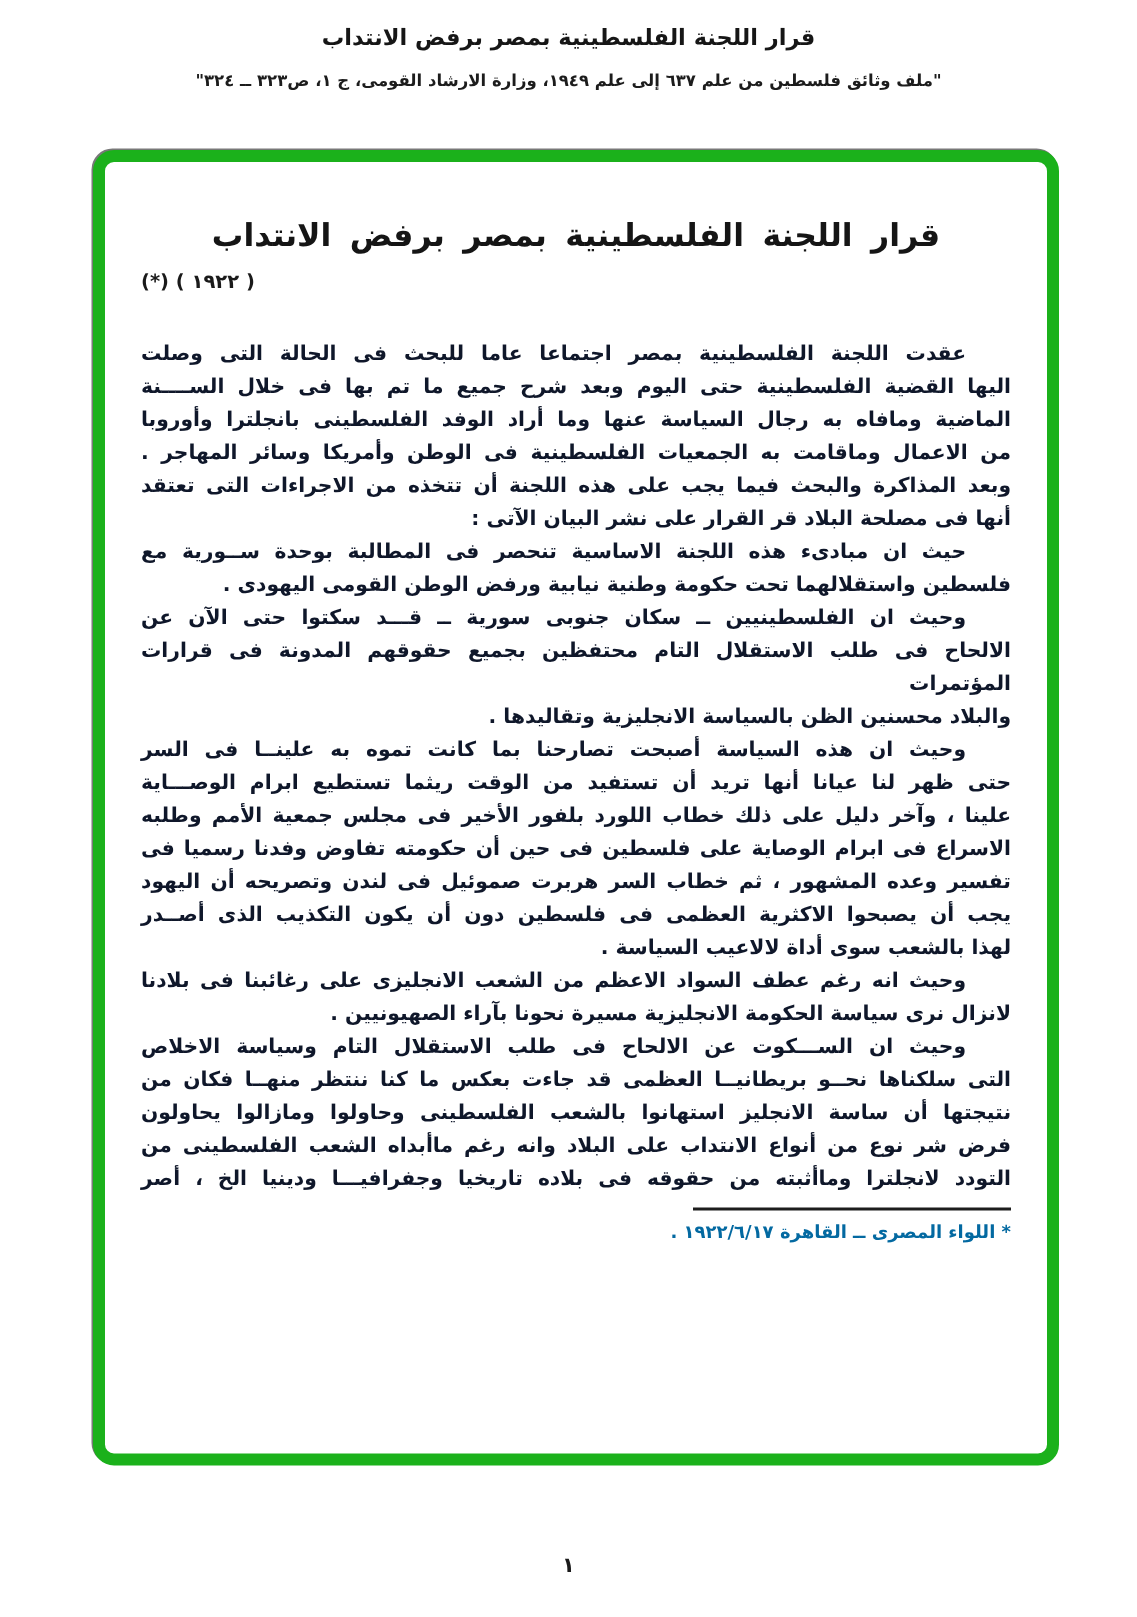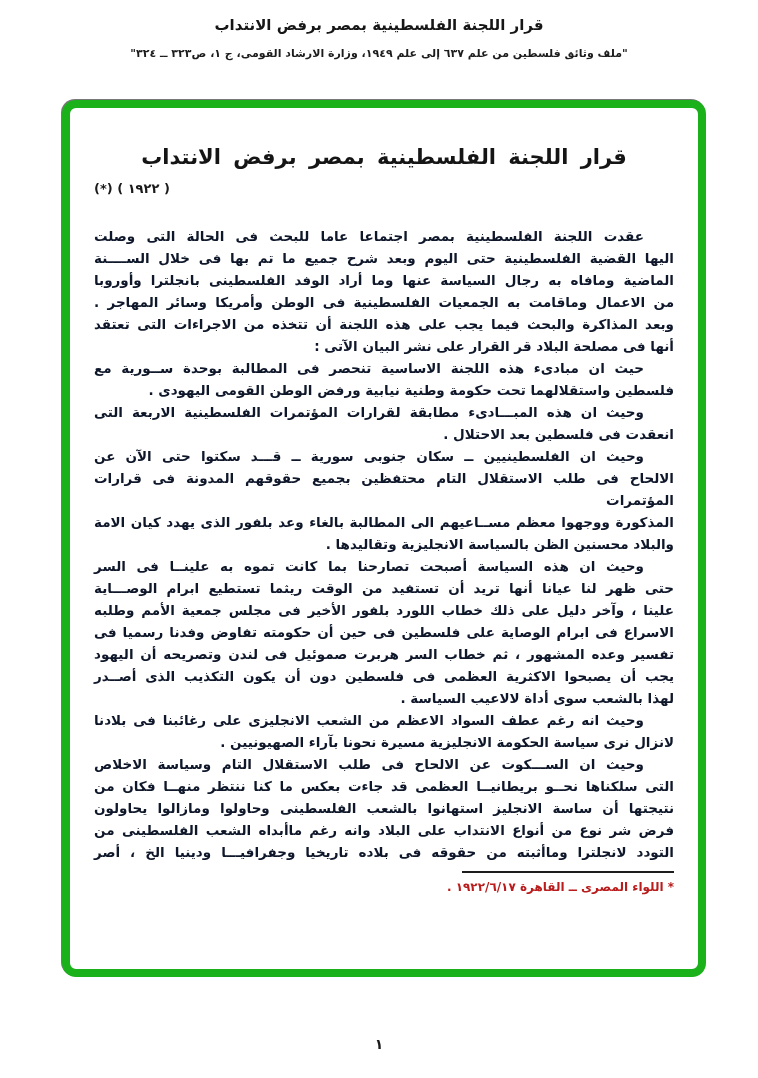--- a/index.html
+++ b/index.html
@@ -98,21 +98,21 @@
     width: 212px;
     border-top: 2px solid #1d1d1d;
     margin-right: 0;
     margin-left: auto;
     margin-bottom: 5px;
   }
   .footnote {
     text-align: right;
     font-size: 12px;
     font-weight: bold;
-    color: #b91c1c;
+    color: #0369a1;
     line-height: 18px;
   }
   .page-number {
     position: absolute;
     top: 1036px;
     left: 0; right: 0;
     text-align: center;
     font-size: 14px;
     font-weight: bold;
     color: #1a1a1a;
@@ -141,27 +141,22 @@
             <div class="line">الماضية ومافاه به رجال السياسة عنها وما أراد الوفد الفلسطينى بانجلترا وأوروبا</div>
             <div class="line">من الاعمال وماقامت به الجمعيات الفلسطينية فى الوطن وأمريكا وسائر المهاجر .</div>
             <div class="line">وبعد المذاكرة والبحث فيما يجب على هذه اللجنة أن تتخذه من الاجراءات التى تعتقد</div>
             <div class="line last">أنها فى مصلحة البلاد قر القرار على نشر البيان الآتى :</div>
           </div>
           <div>
             <div class="line first">حيث ان مبادىء هذه اللجنة الاساسية تنحصر فى المطالبة بوحدة ســورية مع</div>
             <div class="line last">فلسطين واستقلالهما تحت حكومة وطنية نيابية ورفض الوطن القومى اليهودى .</div>
           </div>
           <div>
-            <div class="line first">وحيث ان هذه المبـــادىء مطابقة لقرارات المؤتمرات الفلسطينية الاربعة التى</div>
-            <div class="line last">انعقدت فى فلسطين بعد الاحتلال .</div>
-          </div>
-          <div>
             <div class="line first">وحيث ان الفلسطينيين ــ سكان جنوبى سورية ــ قـــد سكتوا حتى الآن عن</div>
             <div class="line">الالحاح فى طلب الاستقلال التام محتفظين بجميع حقوقهم المدونة فى قرارات المؤتمرات</div>
-            <div class="line">المذكورة ووجهوا معظم مســاعيهم الى المطالبة بالغاء وعد بلفور الذى يهدد كيان الامة</div>
             <div class="line last">والبلاد محسنين الظن بالسياسة الانجليزية وتقاليدها .</div>
           </div>
           <div>
             <div class="line first">وحيث ان هذه السياسة أصبحت تصارحنا بما كانت تموه به علينــا فى السر</div>
             <div class="line">حتى ظهر لنا عيانا أنها تريد أن تستفيد من الوقت ريثما تستطيع ابرام الوصـــاية</div>
             <div class="line">علينا ، وآخر دليل على ذلك خطاب اللورد بلفور الأخير فى مجلس جمعية الأمم وطلبه</div>
             <div class="line">الاسراع فى ابرام الوصاية على فلسطين فى حين أن حكومته تفاوض وفدنا رسميا فى</div>
             <div class="line">تفسير وعده المشهور ، ثم خطاب السر هربرت صموئيل فى لندن وتصريحه أن اليهود</div>
             <div class="line">يجب أن يصبحوا الاكثرية العظمى فى فلسطين دون أن يكون التكذيب الذى أصــدر</div>
             <div class="line last">لهذا بالشعب سوى أداة لالاعيب السياسة .</div>

